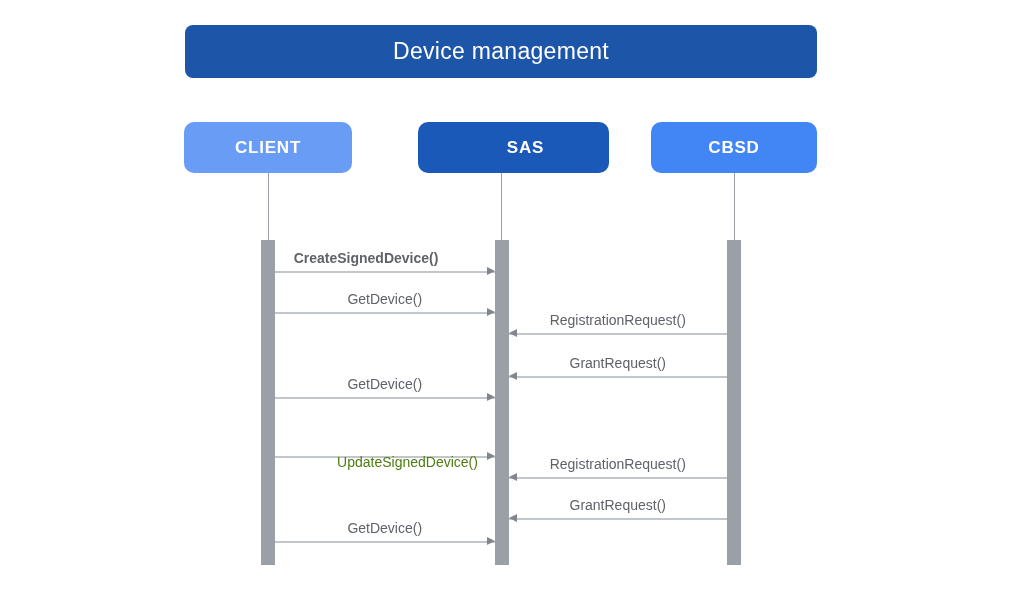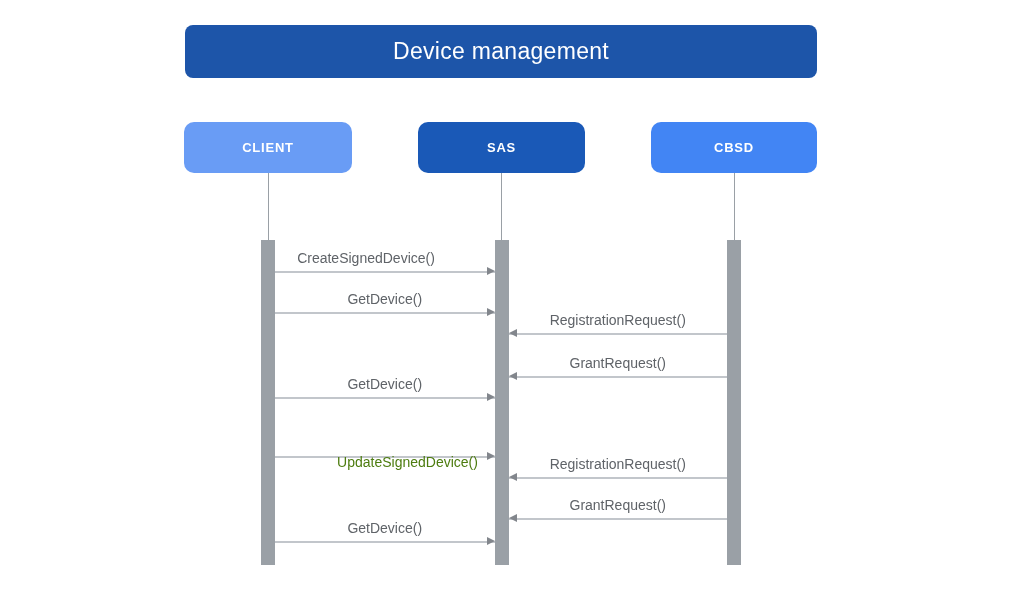--- a/index.html
+++ b/index.html
@@ -25,21 +25,21 @@
   }
   .actor {
     position: absolute;
     height: 51px;
     border-radius: 10px;
     display: flex; align-items: center; justify-content: center;
   }
   .actor span {
     color: #ffffff;
     font-weight: bold;
-    font-size: 13px;
+    font-size: 17px;
     letter-spacing: 0.8px;
   }
   .lifeline { position: absolute; width: 1px; }
   .activation { position: absolute; width: 14px; }
   .msg-line { position: absolute; height: 1.5px; }
   .msg-head { position: absolute; width: 0; height: 0; }
   .msg-label {
     position: absolute;
     height: 17px;
     text-align: center;
@@ -54,33 +54,33 @@
 <div class="stage">
   <div class="title-bar" id="title-bar" style="background: rgb(29, 85, 169);">
     <span style="color: rgb(255, 255, 255);">Device management</span>
   </div>
   <div id="canvas">
       <div class="actor" style="left: 184px; top: 122px; width: 168px; background: rgb(105, 156, 245);">
         <span>CLIENT</span>
       </div>
       <div class="lifeline" style="left: 267.5px; top: 173px; height: 67px; background: rgb(154, 160, 166);"></div>
       <div class="activation" style="left: 261px; top: 240px; height: 325px; background: rgb(154, 160, 166);"></div>
-      <div class="actor" style="left: 418px; top: 122px; width: 167px; background: rgb(26, 89, 183);">
+      <div class="actor" style="left: 418px; top: 122px; width: 167px; background: rgb(26, 89, 183); padding-left: 24px;">
         <span>SAS</span>
       </div>
       <div class="lifeline" style="left: 501px; top: 173px; height: 67px; background: rgb(154, 160, 166);"></div>
       <div class="activation" style="left: 494.5px; top: 240px; height: 325px; background: rgb(154, 160, 166);"></div>
       <div class="actor" style="left: 651px; top: 122px; width: 166px; background: rgb(66, 133, 244); justify-content: center;">
         <span>CBSD</span>
       </div>
       <div class="lifeline" style="left: 733.5px; top: 173px; height: 67px; background: rgb(154, 160, 166);"></div>
       <div class="activation" style="left: 727px; top: 240px; height: 325px; background: rgb(154, 160, 166);"></div>
       <div class="msg-line" style="left: 275px; width: 219.5px; top: 271.25px; background: rgb(194, 198, 203);"></div>
       <div class="msg-head" style="top: 267px; border-top: 4.5px solid transparent; border-bottom: 4.5px solid transparent; left: 486.5px; border-left: 8px solid rgb(130, 134, 140);"></div>
-      <div class="msg-label" style="left: 275px; width: 182px; top: 250px; color: rgb(95, 99, 104);">CreateSignedDevice()</div>
+      <div class="msg-label" style="left: 275px; width: 182px; top: 250px; color: rgb(95, 99, 104); font-weight: bold;">CreateSignedDevice()</div>
       <div class="msg-line" style="left: 275px; width: 219.5px; top: 312.25px; background: rgb(194, 198, 203);"></div>
       <div class="msg-head" style="top: 308px; border-top: 4.5px solid transparent; border-bottom: 4.5px solid transparent; left: 486.5px; border-left: 8px solid rgb(130, 134, 140);"></div>
       <div class="msg-label" style="left: 275px; width: 219.5px; top: 291px; color: rgb(95, 99, 104);">GetDevice()</div>
       <div class="msg-line" style="left: 508.5px; width: 218.5px; top: 333.25px; background: rgb(194, 198, 203);"></div>
       <div class="msg-head" style="top: 329px; border-top: 4.5px solid transparent; border-bottom: 4.5px solid transparent; left: 508.5px; border-right: 8px solid rgb(130, 134, 140);"></div>
       <div class="msg-label" style="left: 508.5px; width: 218.5px; top: 312px; color: rgb(95, 99, 104);">RegistrationRequest()</div>
       <div class="msg-line" style="left: 508.5px; width: 218.5px; top: 376.25px; background: rgb(194, 198, 203);"></div>
       <div class="msg-head" style="top: 372px; border-top: 4.5px solid transparent; border-bottom: 4.5px solid transparent; left: 508.5px; border-right: 8px solid rgb(130, 134, 140);"></div>
       <div class="msg-label" style="left: 508.5px; width: 218.5px; top: 355px; color: rgb(95, 99, 104);">GrantRequest()</div>
       <div class="msg-line" style="left: 275px; width: 219.5px; top: 397.25px; background: rgb(194, 198, 203);"></div>

